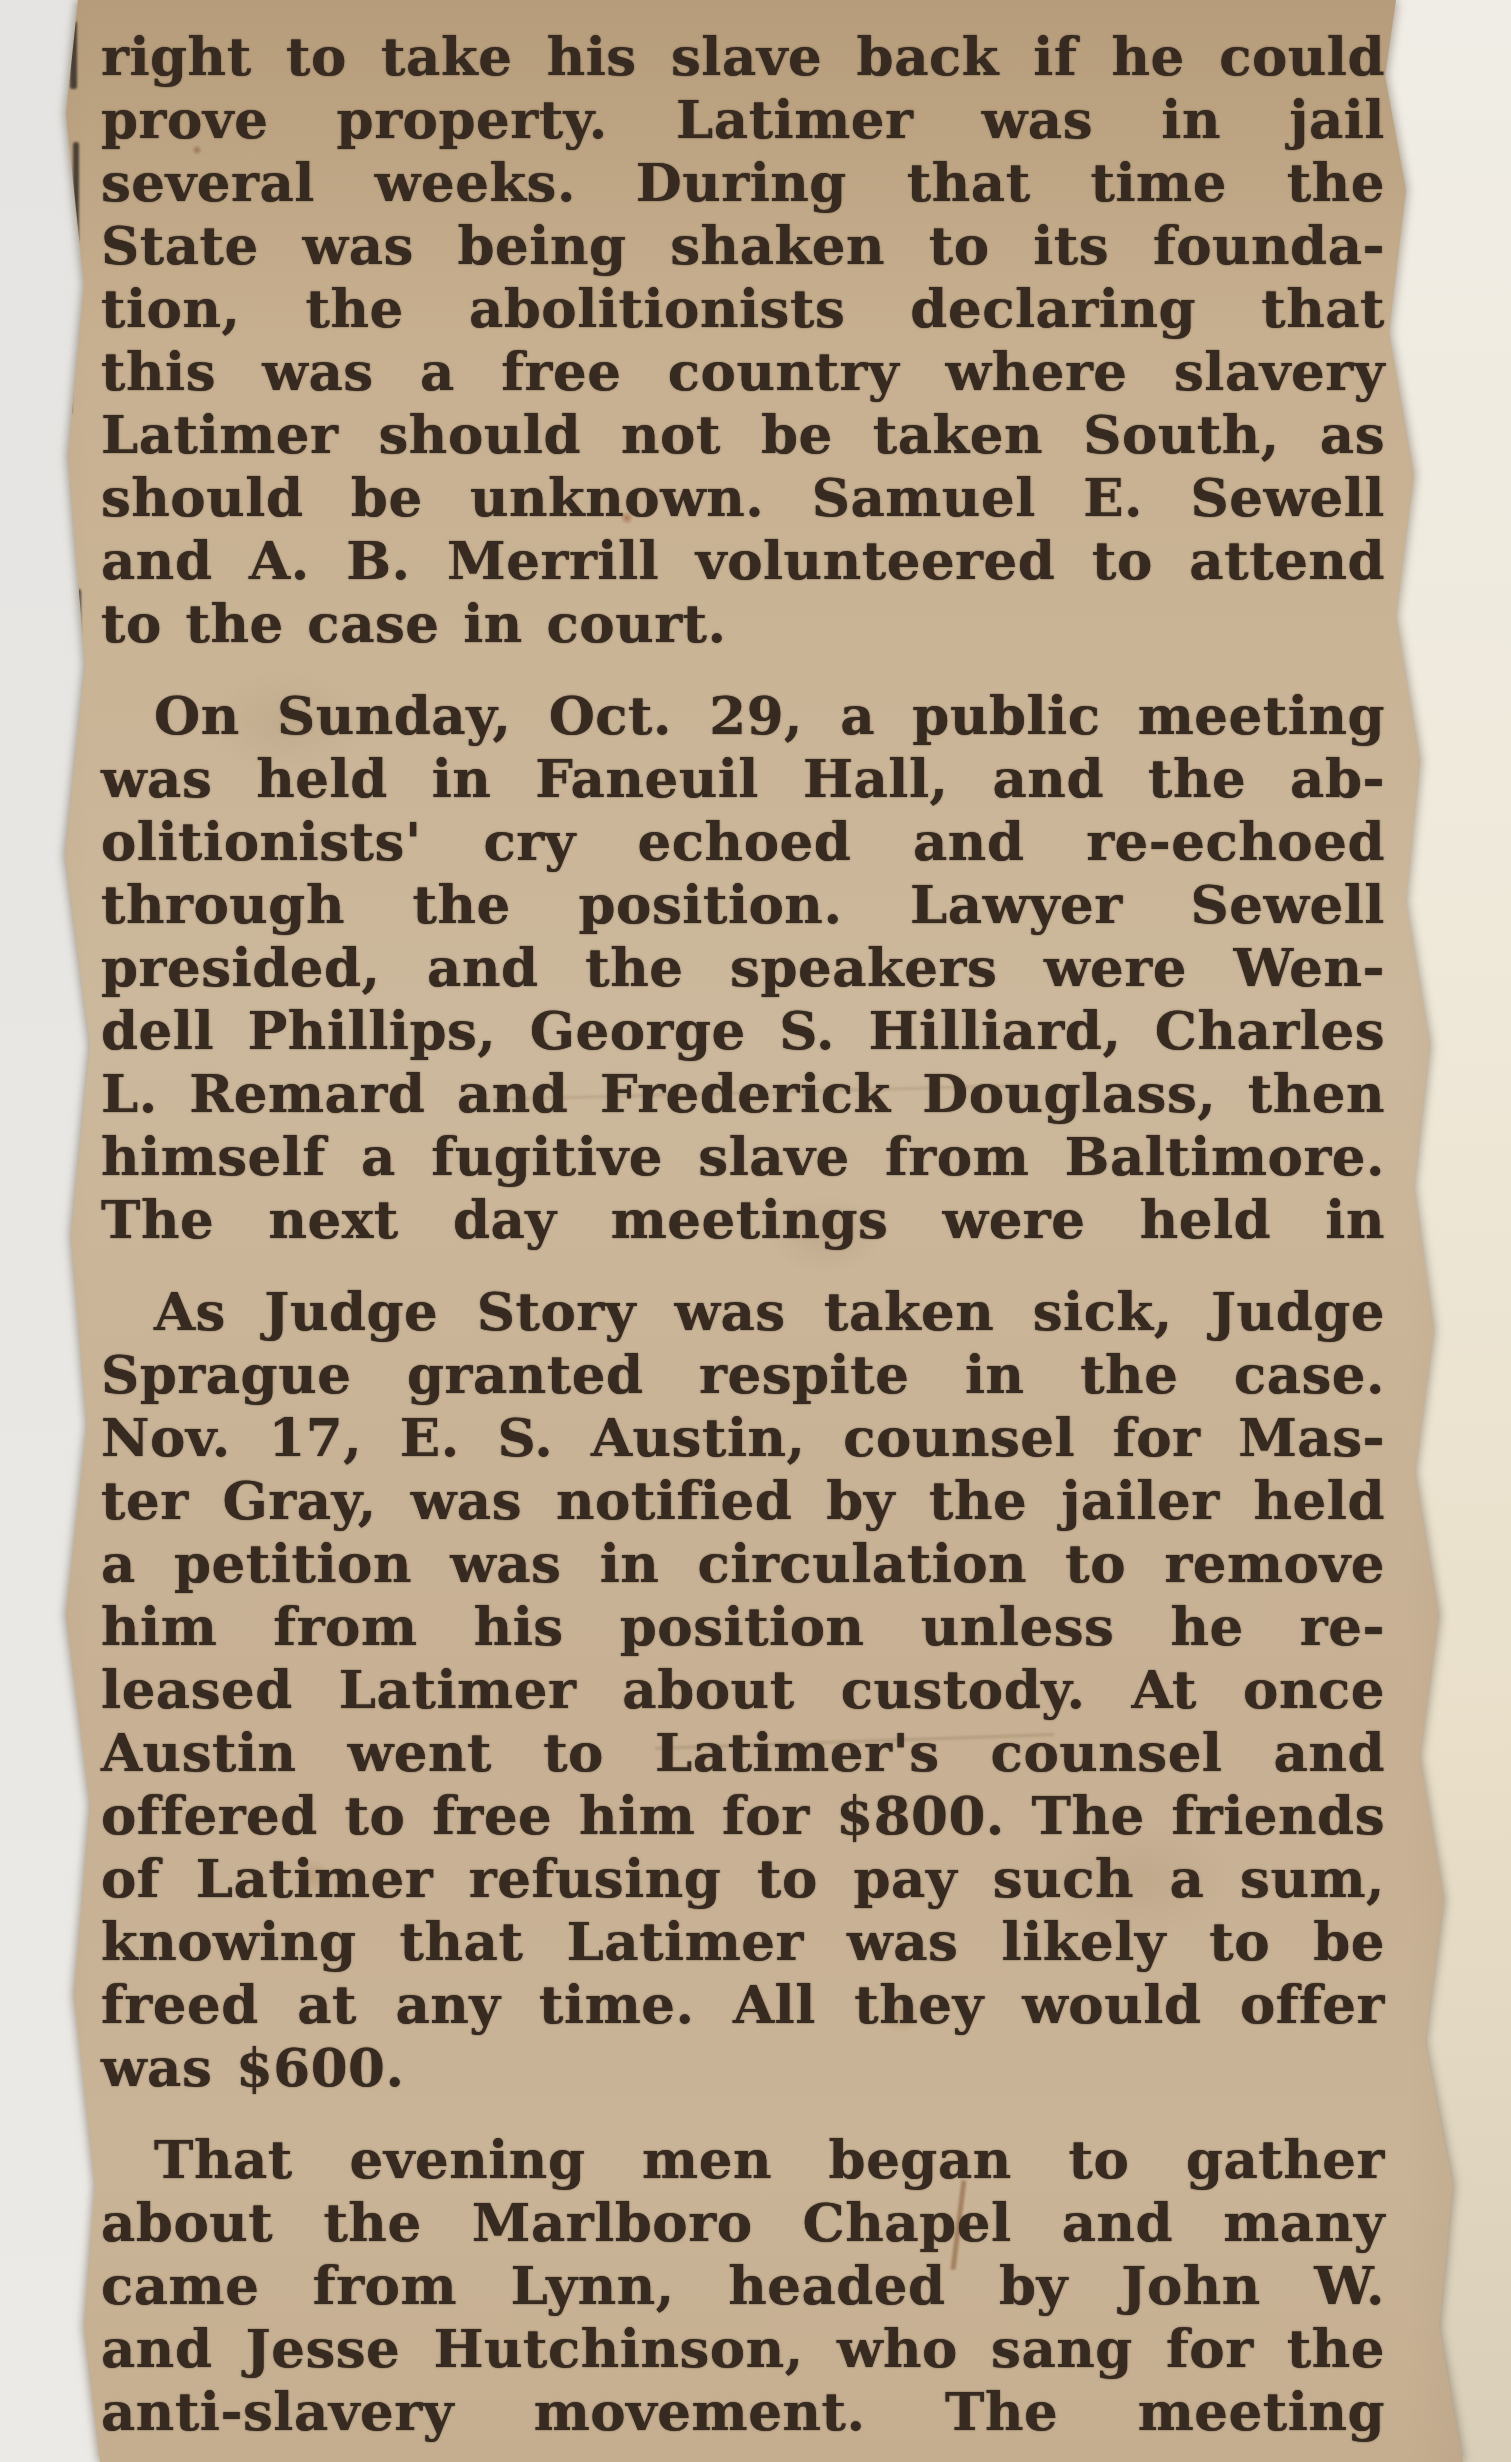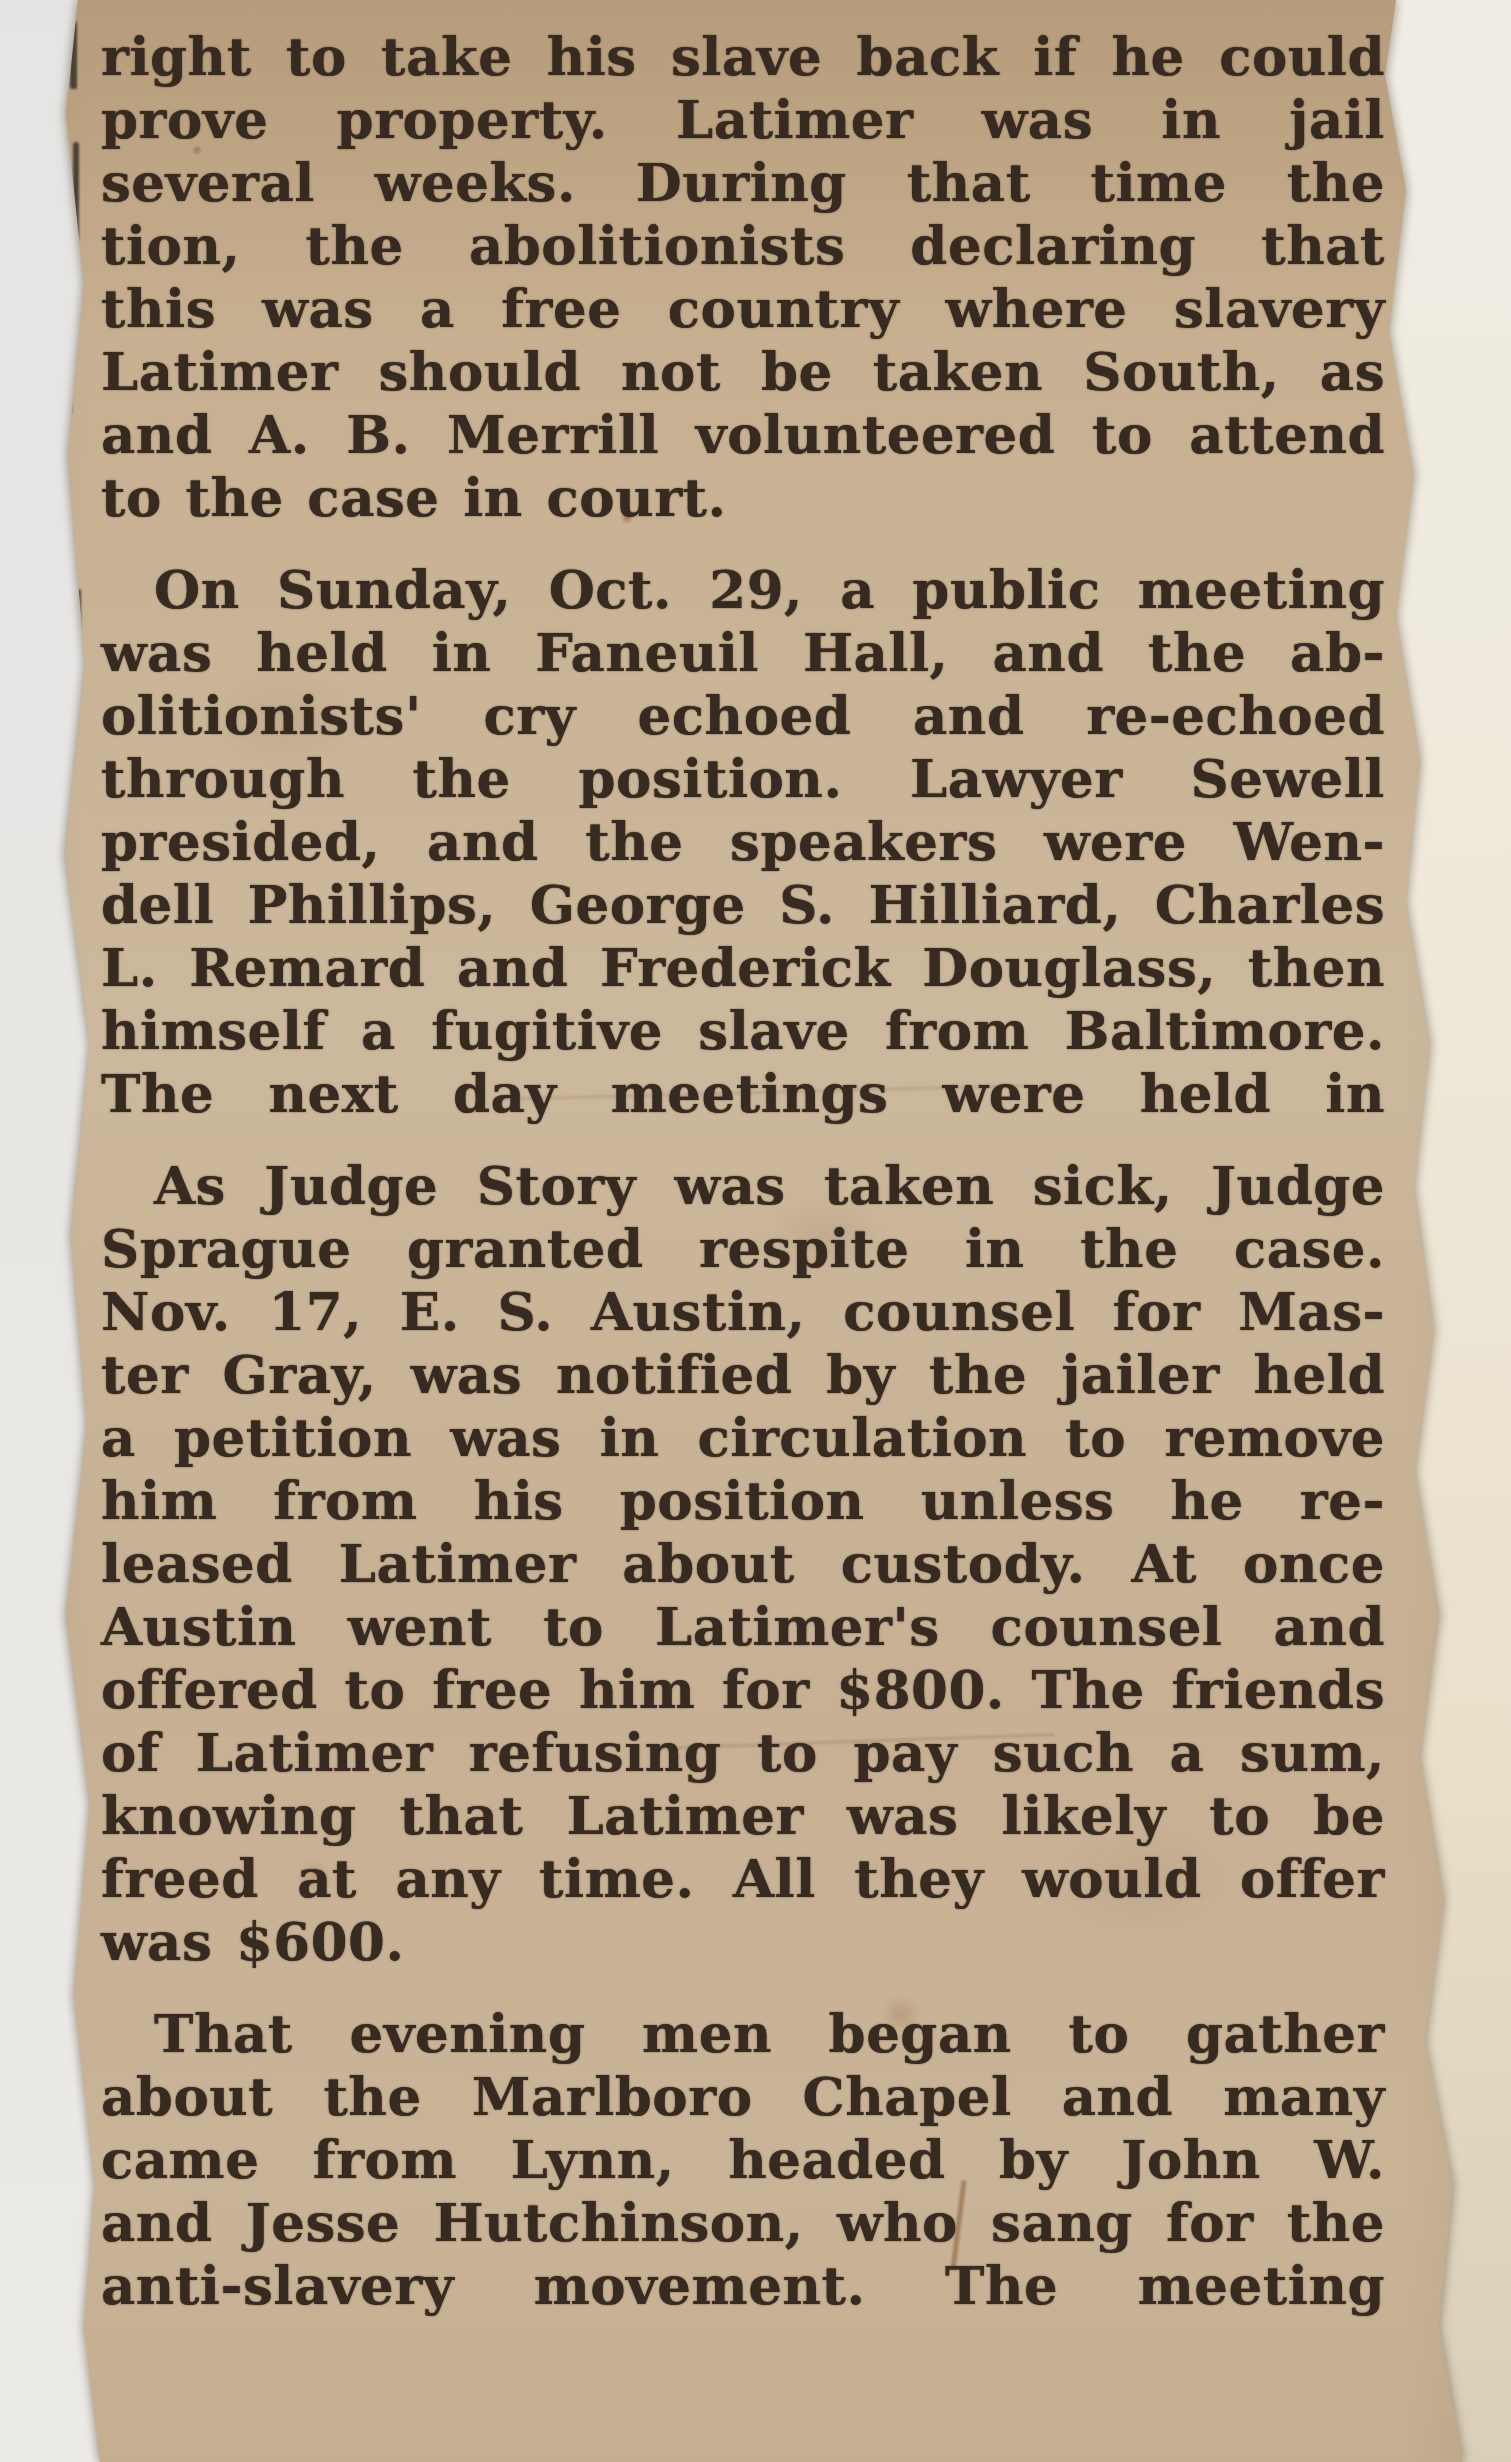--- a/index.html
+++ b/index.html
@@ -77,23 +77,25 @@
       <div class="edge-mark em3"></div>
       <div class="edge-mark em4"></div>
       <div class="streak st1"></div>
       <div class="streak st2"></div>
       <div class="streak st3"></div>
 
       <div class="text-col">
         <div class="ln">right to take his slave back if he could</div>
         <div class="ln">prove property.  Latimer was in jail</div>
         <div class="ln">several weeks.  During that time the</div>
+        <div class="ln">State was being shaken to its founda-</div>
         <div class="ln">tion, the abolitionists declaring that</div>
         <div class="ln">this was a free country where slavery</div>
         <div class="ln">Latimer should not be taken South, as</div>
+        <div class="ln">should be unknown.  Samuel E. Sewell</div>
         <div class="ln">and A. B. Merrill volunteered to attend</div>
         <div class="ln flush">to the case in court.</div>
         <div class="ln indent">On Sunday, Oct. 29, a public meeting</div>
         <div class="ln">was held in Faneuil Hall, and the ab-</div>
         <div class="ln">olitionists' cry echoed and re-echoed</div>
         <div class="ln">through the position.  Lawyer Sewell</div>
         <div class="ln">presided, and the speakers were Wen-</div>
         <div class="ln">dell Phillips, George S. Hilliard, Charles</div>
         <div class="ln">L. Remard and Frederick Douglass, then</div>
         <div class="ln">himself a fugitive slave from Baltimore.</div>

